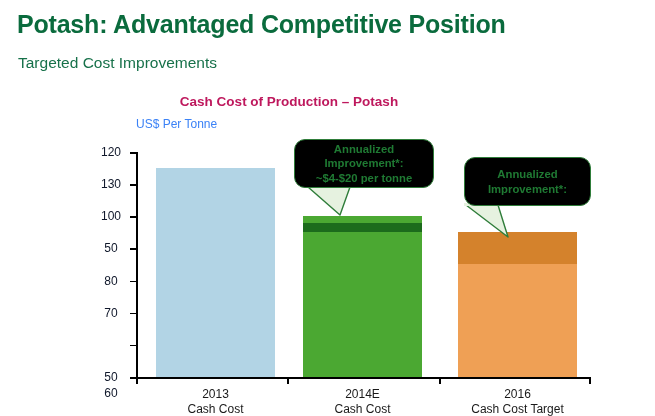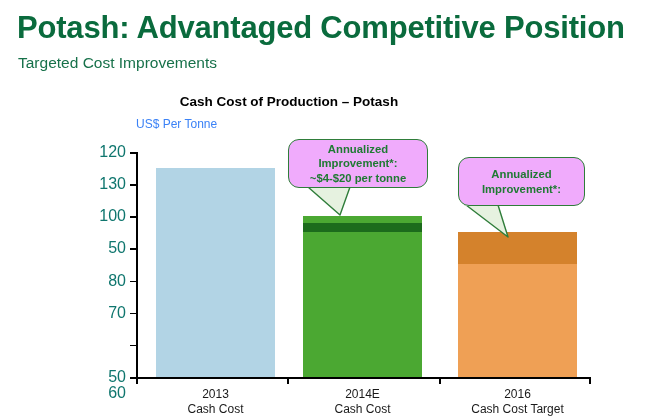--- a/index.html
+++ b/index.html
@@ -19,21 +19,21 @@
     left: 0; top: 0;
     width: 655px;
     height: 416px;
   }
 
   
   .slide-title {
     position: absolute;
     left: 17px;
     top: 10px;
-    font-size: 31px;
+    font-size: 25px;
     font-weight: bold;
     color: #0a6b3d;
     letter-spacing: -0.2px;
     white-space: nowrap;
   }
   .slide-subtitle {
     position: absolute;
     left: 18px;
     top: 54px;
     font-size: 15.5px;
@@ -51,21 +51,21 @@
     height: 331px;
   }
   .chart-title {
     position: absolute;
     left: 0;
     top: 9px;
     width: 578px;
     text-align: center;
     font-size: 13.5px;
     font-weight: bold;
-    color: #000000;
+    color: #be185d;
   }
   .axis-unit-label {
     position: absolute;
     left: 136px;
     top: 32px;
     font-size: 12px;
     color: #3b82f6;
     white-space: nowrap;
   }
   .axis-line-x {
@@ -88,23 +88,23 @@
     position: absolute;
     left: 130px;
     width: 7px;
     height: 1.5px;
     background: #000000;
   }
   .ytick-label {
     position: absolute;
     right: 0;
     width: 30px;
-    text-align: right;
-    font-size: 16px;
-    color: #0f766e;
+    text-align: center;
+    font-size: 12px;
+    color: #0f172a;
     transform: translateY(-50%);
   }
   .ytick-labels-holder {
     position: absolute;
     left: 96px;
     top: 0;
     width: 30px;
     height: 331px;
   }
   .xtick {
@@ -131,32 +131,33 @@
     font-size: 12px;
     color: #1a1a1a;
     line-height: 15px;
   }
   .xlabel .l2 { display: block; }
 
   
   .callout {
     position: absolute;
     box-sizing: border-box;
-    background: #f0abfc;
+    background: #000000;
     border: 1.4px solid #2f7d3a;
     border-radius: 11px;
     color: #1f7a33;
     font-weight: bold;
     font-size: 11.3px;
     line-height: 14.5px;
     text-align: center;
     display: flex;
     align-items: center;
     justify-content: center;
     padding: 3px 6px;
+    margin-left: 6px;
   }
   .callout-line { display: block; }
   .callout-tail {
     position: absolute;
     overflow: visible;
     pointer-events: none;
   }
 </style>
 </head>
 <body>

